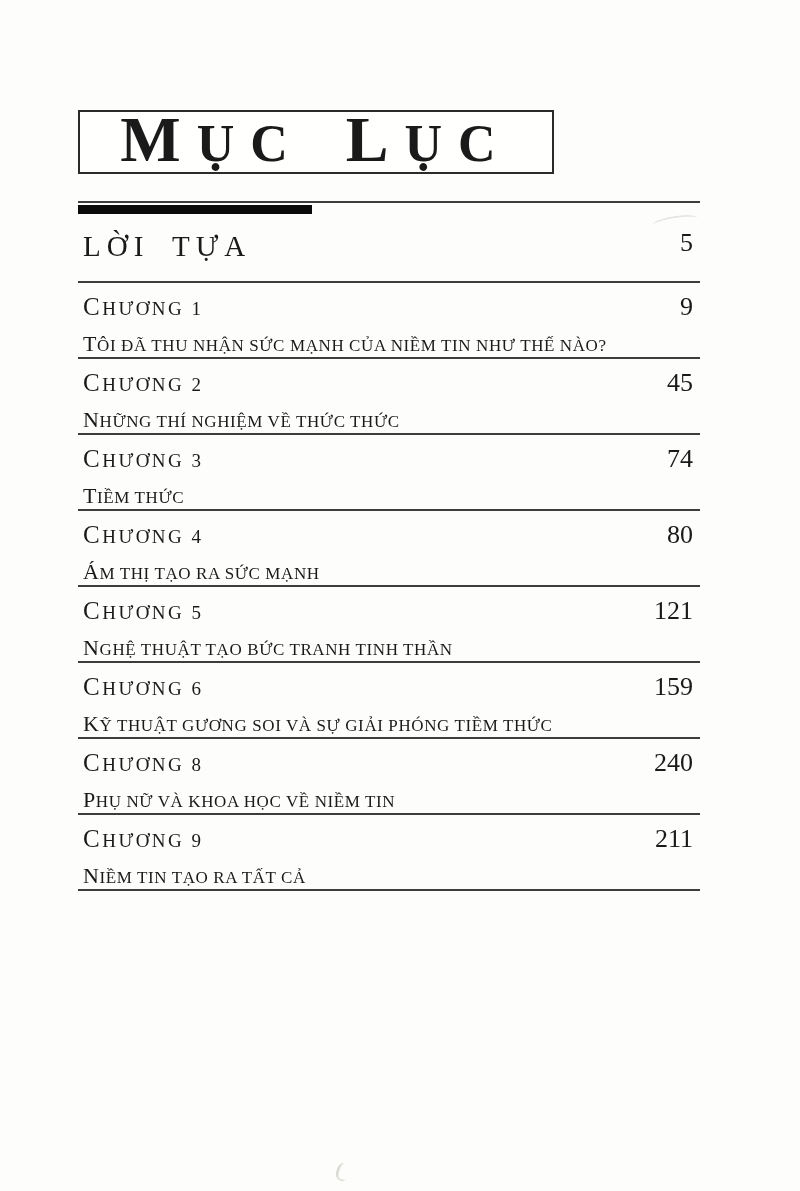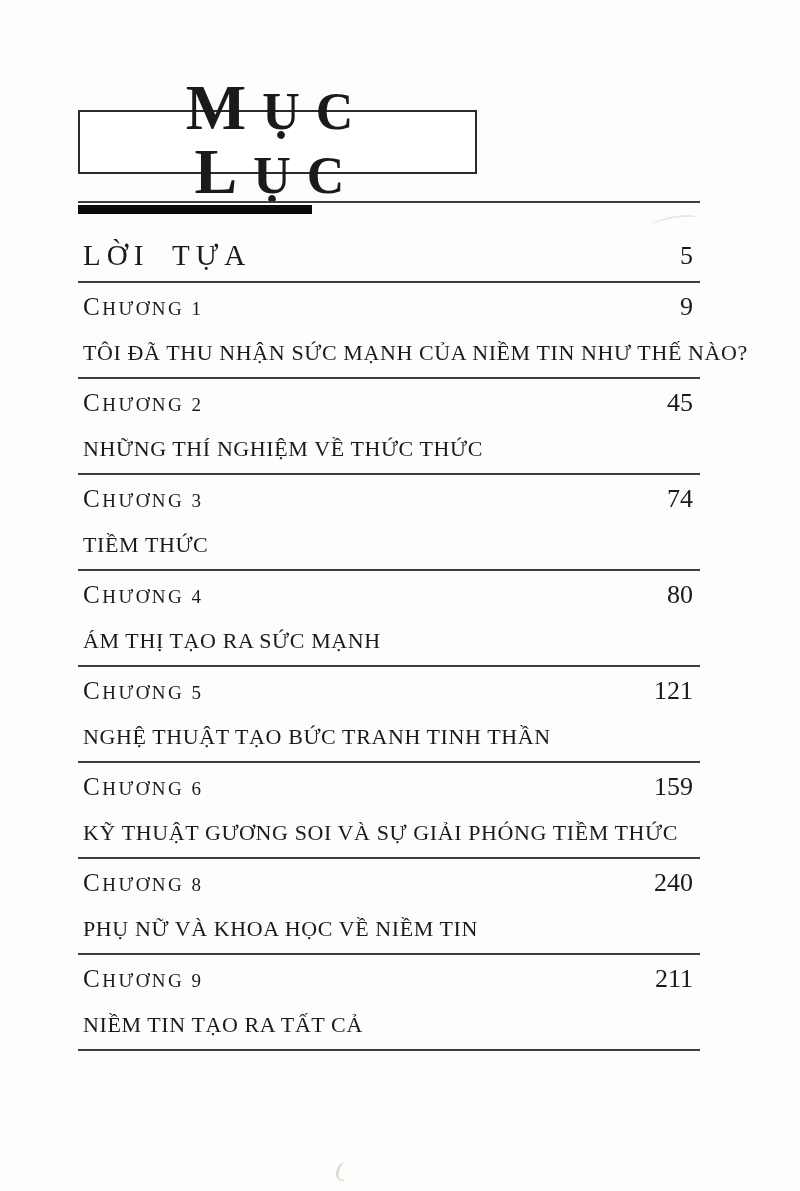--- a/index.html
+++ b/index.html
@@ -10,29 +10,28 @@
     overflow: hidden;
     font-family: "Liberation Serif", serif;
     color: #1a1a1a;
   }
   .page { position: absolute; inset: 0; }
 
   
   .title-box {
     position: absolute;
     left: 78px; top: 110px;
-    width: 399px; height: 64px;
+    width: 476px; height: 64px;
     box-sizing: border-box;
     border: 2px solid #2b2b2b;
     display: flex;
     align-items: center;
     justify-content: center;
     column-gap: 42px;
     background: #fffffe;
-    flex-direction: column;
   }
   .title-word {
     display: inline-block;
     font-size: 52px;
     font-weight: bold;
     line-height: 60px;
     letter-spacing: 16px;
     white-space: nowrap;
   }
   .title-word::first-letter { font-size: 64px; }
@@ -48,53 +47,53 @@
     margin-top: 2px;
     width: 234px; height: 9px;
     background: #0b0b0b;
   }
 
   .preface-row {
     box-sizing: border-box;
     height: 67px;
     padding: 16px 0 0 5px;
     display: flex;
-    align-items: center;
+    align-items: flex-start;
     justify-content: space-between;
   }
   .preface-label {
     font-size: 29px;
     letter-spacing: 6px;
     word-spacing: 10px;
     white-space: nowrap;
   }
 
   .chapter {
     box-sizing: border-box;
-    height: 96px;
+    height: 76px;
     border-top: 2px solid #3d3d3d;
     padding: 9px 0 0 5px;
   }
   .chapter-head {
     display: flex;
     align-items: baseline;
     justify-content: space-between;
   }
   .chapter-label {
     font-size: 19px;
     letter-spacing: 2.5px;
     line-height: 30px;
     white-space: nowrap;
   }
   .chapter-label::first-letter { font-size: 25px; }
   .chapter-title {
-    font-size: 22px;
+    font-size: 17px;
     letter-spacing: 0.6px;
     line-height: 26px;
-    margin-top: 16px;
+    margin-top: 7px;
     white-space: nowrap;
   }
   .chapter-title::first-letter { font-size: 22px; }
   .page-num {
     font-size: 26px;
     line-height: 26px;
     padding-right: 7px;
   }
   .end-rule { border-top: 2px solid #3d3d3d; }
 

